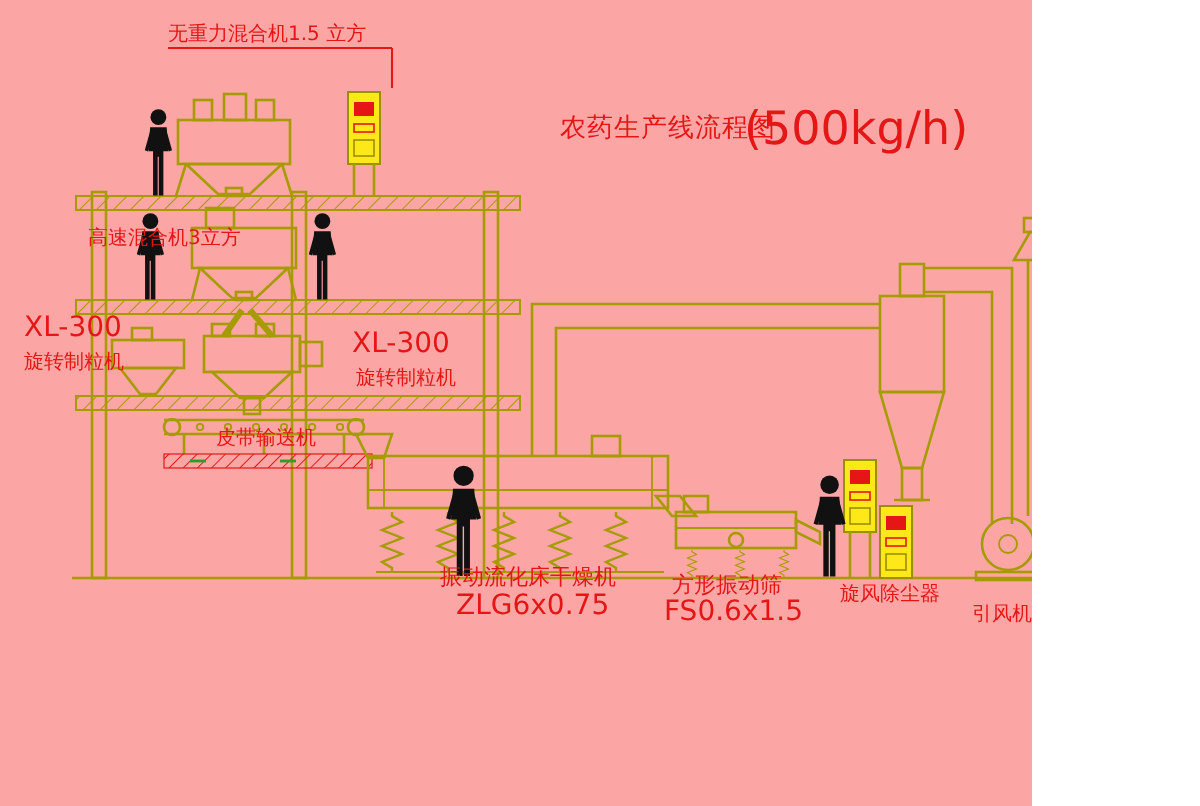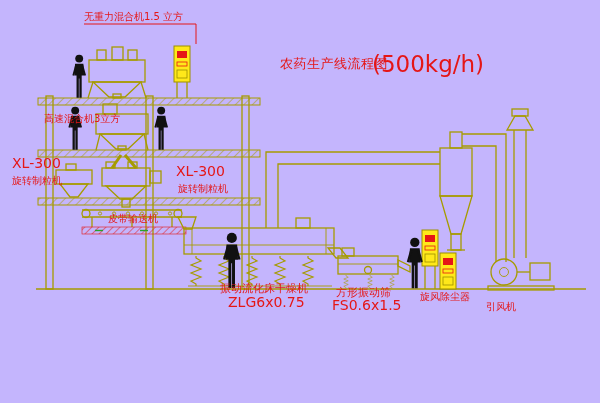--- a/index.html
+++ b/index.html
@@ -1,17 +1,17 @@
 <!DOCTYPE html>
 <html><head>
 <meta charset="utf-8">
 <style>
   html,body{margin:0;padding:0;background:#ffffff;}
   .stage{
-    position:relative;width:600px;height:403px;background:#c4b5fd;overflow:hidden;
+    position:relative;width:516px;height:403px;background:#fca5a5;overflow:hidden;
     font-family:"DejaVu Sans",sans-serif;
   }
   svg{position:absolute;left:0;top:0;}
   .ml{stroke:#a69b00;fill:none;stroke-width:1.3;}
   .mlt{stroke:#a69b00;fill:none;stroke-width:0.9;}
   .redline{stroke:#e51616;fill:none;stroke-width:1;}
   text{font-family:"DejaVu Sans",sans-serif;}
   .rtxt{fill:#e51616;}
 </style>
 </head>

